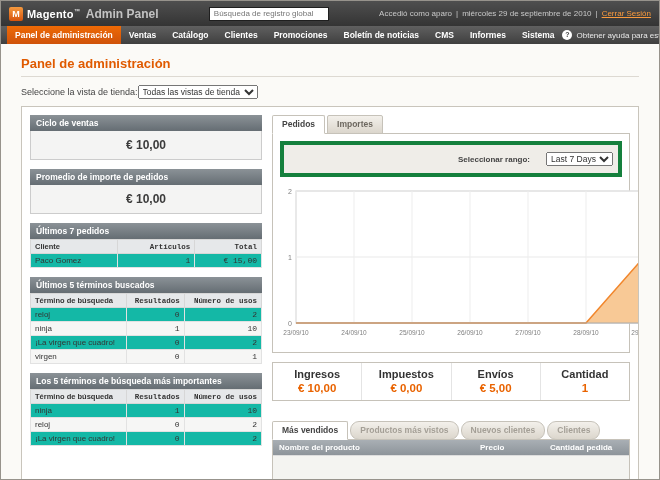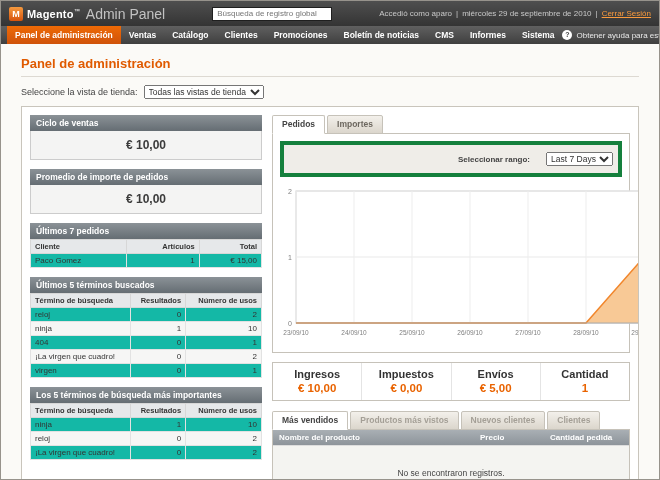--- a/index.html
+++ b/index.html
@@ -6,69 +6,69 @@
   html,body { background:#d9d5ce; }
   body { font-family:"Liberation Sans","DejaVu Sans",sans-serif; }
   .page { width:660px; height:480px; background:#fbfaf7; border:1px solid #97938c; overflow:hidden; position:relative; }
 
   
   .top-bar { height:25px; background:linear-gradient(#4f4f4f,#343434); display:flex; align-items:center; padding:0 8px; justify-content:space-between; }
   .logo { display:flex; align-items:center; gap:4px; }
   .logo-mark { width:14px; height:14px; border-radius:2px; background:linear-gradient(#f59a3f,#d7530c); color:#fff; font-size:9px; font-weight:bold; line-height:14px; text-align:center; }
   .logo-text { color:#fff; font-size:11px; font-weight:bold; letter-spacing:.2px; }
   .logo-text sup { font-size:6px; font-weight:normal; }
-  .logo-suffix { color:#c2c2c2; font-size:14px; margin-left:2px; }
+  .logo-suffix { color:#c2c2c2; font-size:12px; margin-left:2px;font-weight:bold; }
   .search-input { width:120px; height:14px; font-size:8px; border:1px solid #1f1f1f; padding:1px 4px; color:#555; background:#fff; font-family:inherit; }
   .user-info { color:#c9c9c9; font-size:8px; display:flex; align-items:center; gap:4px; white-space:nowrap; }
   .logout-link { color:#fb9b3d; text-decoration:underline; cursor:pointer; }
 
   
   .main-nav { height:18px; background:linear-gradient(#606060,#3f3f3f); display:flex; align-items:stretch; padding:0 6px; }
   .nav-item { color:#fff; font-size:8.5px; font-weight:bold; padding:0 8px; display:flex; align-items:center; cursor:pointer; white-space:nowrap; }
   .nav-item.active { background:linear-gradient(#ee6a06,#cf520a); }
   .nav-help { margin-left:auto; color:#e9e9e9; font-size:8px; display:flex; align-items:center; gap:4px; white-space:nowrap; }
   .help-icon { display:inline-block; width:10px; height:10px; border-radius:50%; background:#fff; color:#444; font-size:7px; font-weight:bold; line-height:10px; text-align:center; }
 
   
   .content { padding:7px 20px 0; }
   .page-title { color:#e05a00; font-size:13px; font-weight:bold; padding:5px 0 5px; border-bottom:1px solid #ddd9d2; margin-bottom:8px; }
-  .store-switcher { font-size:9px; color:#444; display:flex; align-items:center; gap:6px; margin-bottom:7px; }
+  .store-switcher { font-size:9px; color:#444; display:flex; align-items:center; margin-bottom:7px; }
   select { font-size:8.5px; font-family:inherit; color:#333; }
 
   .dashboard { border:1px solid #c9c5bc; background:#fff; padding:8px; display:flex; gap:10px; height:376px; overflow:hidden; }
   .left-col { width:232px; flex:none; }
   .right-col { flex:1; min-width:0; }
 
   
   .panel { margin-bottom:9px; }
   .panel-head { background:linear-gradient(#8b9297,#656d73); color:#fff; font-size:8.5px; font-weight:bold; padding:3px 6px; }
   .panel-value { border:1px solid #ccc; border-top:none; background:#f4f4f3; text-align:center; font-size:12px; font-weight:bold; color:#3b3b3b; padding:7px 4px; }
   .mini-table { width:100%; border-collapse:collapse; }
   .mini-table th { background:#e6e8ea; border:1px solid #d7d7d7; font-size:7.5px; color:#333; text-align:left; padding:2px 4px; font-weight:bold; }
   .mini-table td { border:1px solid #e2e2e2; font-size:8px; color:#333; padding:2px 4px; background:#14b8a6; }
   .mini-table tbody tr:nth-child(even) td { background:#f6f6f5; }
-  .mini-table .num { text-align:right; }
+  .mini-table .num { text-align:right;font-family:Liberation Mono, monospace; }
 
   
   .tabs { display:flex; gap:2px; position:relative; z-index:2; }
   .tab { font-size:8.5px; font-weight:bold; color:#6c675f; background:linear-gradient(#f3f0eb,#dbd6cc); border:1px solid #c6c2b9; border-radius:2px 2px 0 0; padding:3px 9px 4px; cursor:pointer; margin-bottom:-1px; white-space:nowrap; }
   .tab.active { background:#fff; color:#444; border-bottom-color:#fff; }
-  .tab.disabled { color:#a49f96; cursor:default; }
+  .tab.disabled { color:#a49f96; cursor:default;border-radius:9px; }
   .tab-box { border:1px solid #c6c2b9; background:#fff; padding:7px; }
   .range-bar { background:#efede8; border:4px solid #15803d; padding:7px 5px; display:flex; justify-content:flex-end; align-items:center; gap:16px; font-size:8px; font-weight:bold; color:#444; }
   .chart-area { margin-top:6px; }
   svg text { font-family:"Liberation Sans","DejaVu Sans",sans-serif; }
 
   .stats-box { border:1px solid #c6c2b9; background:#fff; display:flex; margin-top:9px; }
   .stat { flex:1; text-align:center; padding:5px 2px 6px; border-left:1px solid #e4e4e4; cursor:default; }
   .stat:first-child { border-left:none; }
   .stat-label { font-size:11px; font-weight:bold; color:#333; }
   .stat-value { font-size:11.5px; font-weight:bold; color:#e96300; margin-top:2px; }
 
-  .bottom-tabs { margin-top:10px; }
+  .bottom-tabs { margin-top:20px; }
   .bottom-box { border:1px solid #c6c2b9; background:#fff; }
   .grid-head { display:flex; background:linear-gradient(#a9afb4,#8d949a); color:#fff; font-size:8px; font-weight:bold; }
   .grid-head .cell { padding:3px 6px; }
   .cell.name { flex:1; }
   .cell.price { width:70px; }
   .cell.qty { width:85px; }
   .empty-row { background:#f4f4f1; text-align:center; font-size:8.5px; color:#444; padding:22px 0 26px; border-top:1px solid #ddd; }
 </style>
 </head>
 <body>
@@ -164,25 +164,20 @@
             <tbody>
               <tr>
                 <td>reloj</td>
                 <td class="num">0</td>
                 <td class="num">2</td>
               </tr>
               <tr>
                 <td>ninja</td>
                 <td class="num">1</td>
                 <td class="num">10</td>
-              </tr>
-              <tr>
-                <td>404</td>
-                <td class="num">0</td>
-                <td class="num">1</td>
               </tr>
               <tr>
                 <td>¡La virgen que cuadro!</td>
                 <td class="num">0</td>
                 <td class="num">2</td>
               </tr>
               <tr>
                 <td>virgen</td>
                 <td class="num">0</td>
                 <td class="num">1</td>

